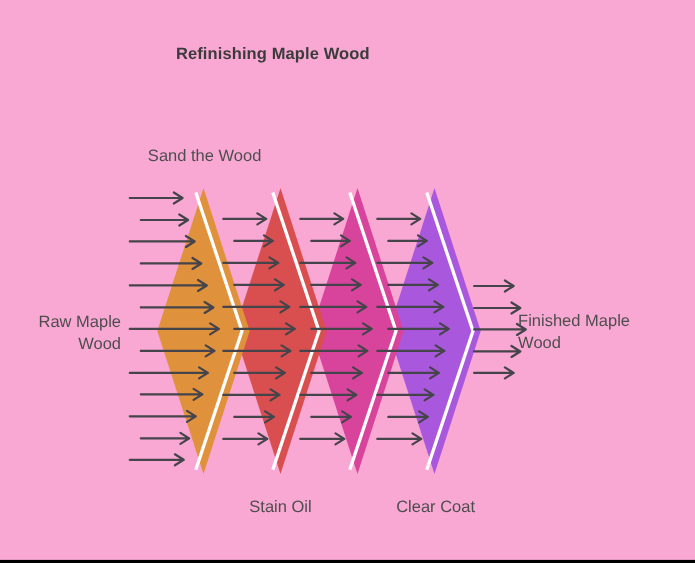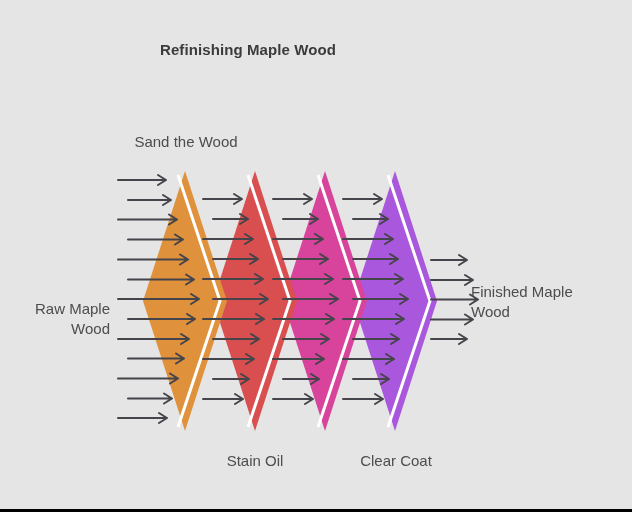--- a/index.html
+++ b/index.html
@@ -1,35 +1,35 @@
 <!DOCTYPE html>
 <html><head>
 <meta charset="utf-8">
 <style>
   html,body{margin:0;padding:0;background:#fff;}
   .frame{
-    position:relative;width:632px;height:512px;background:#e5e5e5;
+    position:relative;width:632px;height:512px;background:#f9a8d4;
     border-bottom:3px solid #000;box-sizing:border-box;overflow:hidden;
     font-family:"Liberation Sans",sans-serif;
   }
   #flow-svg{position:absolute;left:0;top:0;}
   .title{
     position:absolute;left:98px;top:41px;width:300px;text-align:center;
     font-size:15px;font-weight:bold;color:#3b3b3b;letter-spacing:0.1px;
   }
   .stage-label{
     position:absolute;transform:translateX(-50%);font-size:15px;
     color:#4d4d4d;white-space:nowrap;
   }
   .stage-label.pos-1{left:186px;top:133px;}
   .stage-label.pos-3{left:326px;top:133px;}
   .stage-label.pos-2{left:255px;top:452px;}
   .stage-label.pos-4{left:396px;top:452px;}
   .side-label{position:absolute;font-size:15px;color:#4d4d4d;line-height:20px;}
-  .input-label{left:20px;top:299px;width:90px;text-align:right;}
+  .input-label{left:20px;top:283px;width:90px;text-align:right;}
   .output-label{left:471px;top:282px;width:112px;text-align:left;}
 </style>
 </head>
 <body>
 
 <div class="frame">
 
   <svg id="flow-svg" width="632" height="512" viewBox="0 0 632 512">
       <g>
         <polygon points="353,301 395,171 437,301 395,431" fill="#A958DD"></polygon>

